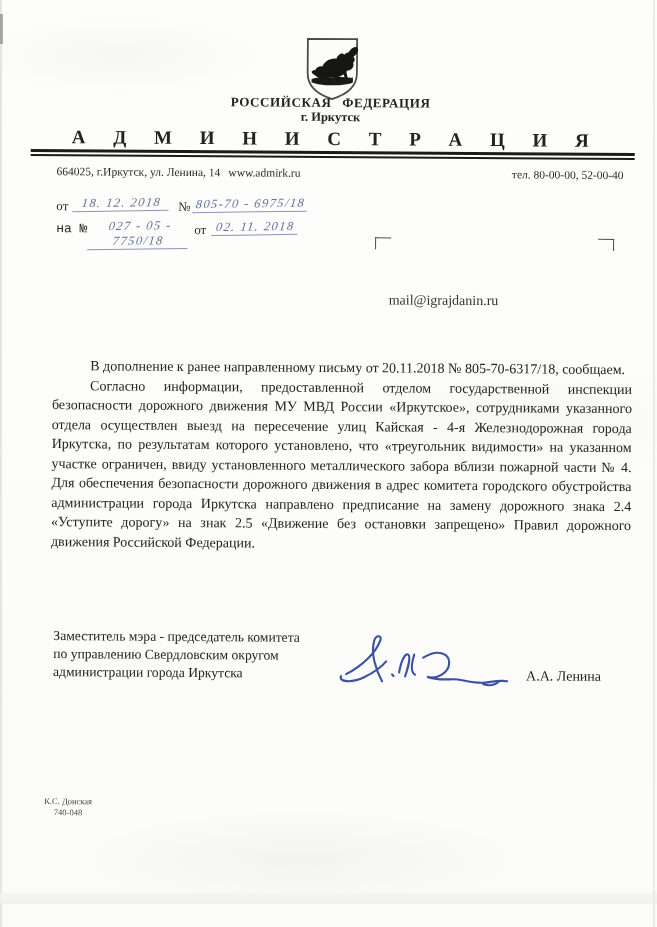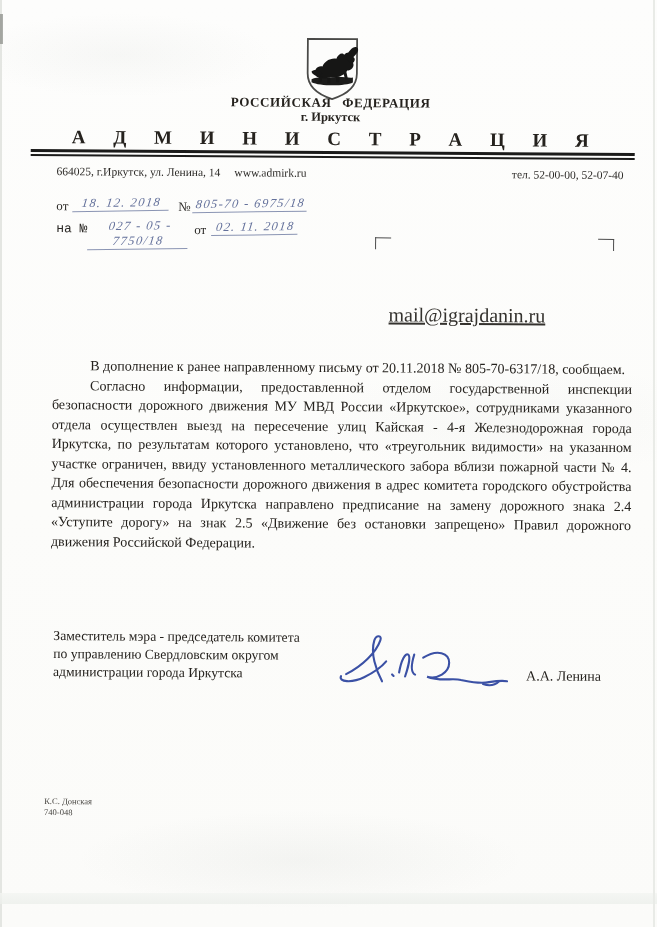--- a/index.html
+++ b/index.html
@@ -23,45 +23,45 @@
   .country { position:absolute; left:0; right:0; top:95px; text-align:center;
              font-weight:bold; font-size:13px; letter-spacing:0.6px; word-spacing:7px; }
   .city    { position:absolute; left:0; right:0; top:110px; text-align:center;
              font-weight:bold; font-size:12.5px; }
   .orgname { position:absolute; left:0; right:0; top:128px; text-align:center;
              font-weight:bold; font-size:19px; letter-spacing:11.5px; text-indent:11.5px; }
   .rule { position:absolute; left:29px; top:151px; width:604px; height:2px;
           border-top:3.5px solid #1b1b1a; border-bottom:2px solid #1b1b1a; }
   .addr-row { position:absolute; left:55px; top:167px; width:567px;
               display:flex; justify-content:space-between; font-size:11.5px; color:#2c2a27; }
-  .addr-row .site { margin-left:14px; }
+  .addr-row .site { margin-left:8px; }
 
   
   .ref-label { position:absolute; font-size:13px; color:#2a2825; }
   .hw { position:absolute; font-style:italic; font-size:12.5px; color:#64719b;
         letter-spacing:1.4px; text-align:center;
         border-bottom:1px solid rgba(100,113,155,0.75); transform:skewX(-8deg) rotate(-1.2deg); }
   .corner { position:absolute; width:15px; height:11px; }
   .corner.left  { left:374px; top:237px; border-top:1.5px solid #4c4c4c; border-left:1.5px solid #4c4c4c; }
   .corner.right { left:597px; top:237px; border-top:1.5px solid #4c4c4c; border-right:1.5px solid #4c4c4c; }
-  .email { position:absolute; left:388px; top:303px; font-size:20px; color:#34322e;text-decoration:underline; }
+  .email { position:absolute; left:388px; top:292px; font-size:14px; color:#34322e; }
 
   
   .body-text { position:absolute; left:52px; top:358px; width:580px;
                font-size:14px; line-height:19.5px; text-align:justify; color:#26231f; }
   .body-text p { margin:0; text-indent:38px; }
 
   
   .signoff { position:absolute; left:55px; top:629px; width:320px;
              font-size:13.6px; line-height:17.8px; color:#26231f; }
   .sig-svg { position:absolute; left:338px; top:626px; width:200px; height:80px; }
   .sig-name { position:absolute; left:528px; top:667px; font-size:14px; color:#26231f; }
 
   
-  .executor { position:absolute; left:47px; top:798px; font-size:8.5px; line-height:10.5px; color:#45433f; }
+  .executor { position:absolute; left:47px; top:798px; font-size:8.5px; line-height:10.5px; color:#45433f;text-align:center; }
 
   
   .edge-left-line { position:absolute; left:0; top:0; width:2px; height:927px; background:#e4e6e2; }
   .edge-left-mark { position:absolute; left:0; top:14px; width:3px; height:30px; background:#81847e; opacity:.65; }
   .edge-bottom { position:absolute; left:0; top:893px; width:657px; height:11px;
                  background:linear-gradient(180deg,#f3f5f2,#ecefeb); opacity:.8; }
   .edge-right-line { position:absolute; left:653px; top:0; width:2px; height:927px; background:#e9ebe7; }
 </style>
 </head>
 <body>
@@ -80,21 +80,21 @@
 
     <div class="country">РОССИЙСКАЯ ФЕДЕРАЦИЯ</div>
     <div class="city">г. Иркутск</div>
     <div class="orgname">А Д М И Н И С Т Р А Ц И Я</div>
     <div class="rule"></div>
 
     <div class="addr-row">
       <span>
         <span>664025,  г.Иркутск, ул. Ленина, 14</span><span class="site">www.admirk.ru</span>
       </span>
-      <span>тел. 52-00-00, 52-07-40</span>
+      <span>тел. 80-00-00, 52-00-40</span>
     </div>
 
     <span class="ref-label" style="left:55px; top:200px;">от</span>
     <span class="hw" style="left:72px; top:197px; width:96px;">18. 12. 2018</span>
     <span class="ref-label" style="left:177px; top:200px;">№</span>
     <span class="hw" style="left:192px; top:197px; width:114px;">805-70 - 6975/18</span>
 
     <span class="ref-label" style="left:55px; top:223px;font-family:Liberation Mono, monospace;">на №</span>
     <span class="hw" style="left:88px; top:220px; width:100px;">027 - 05 - 7750/18</span>
     <span class="ref-label" style="left:193px; top:223px;">от</span>

